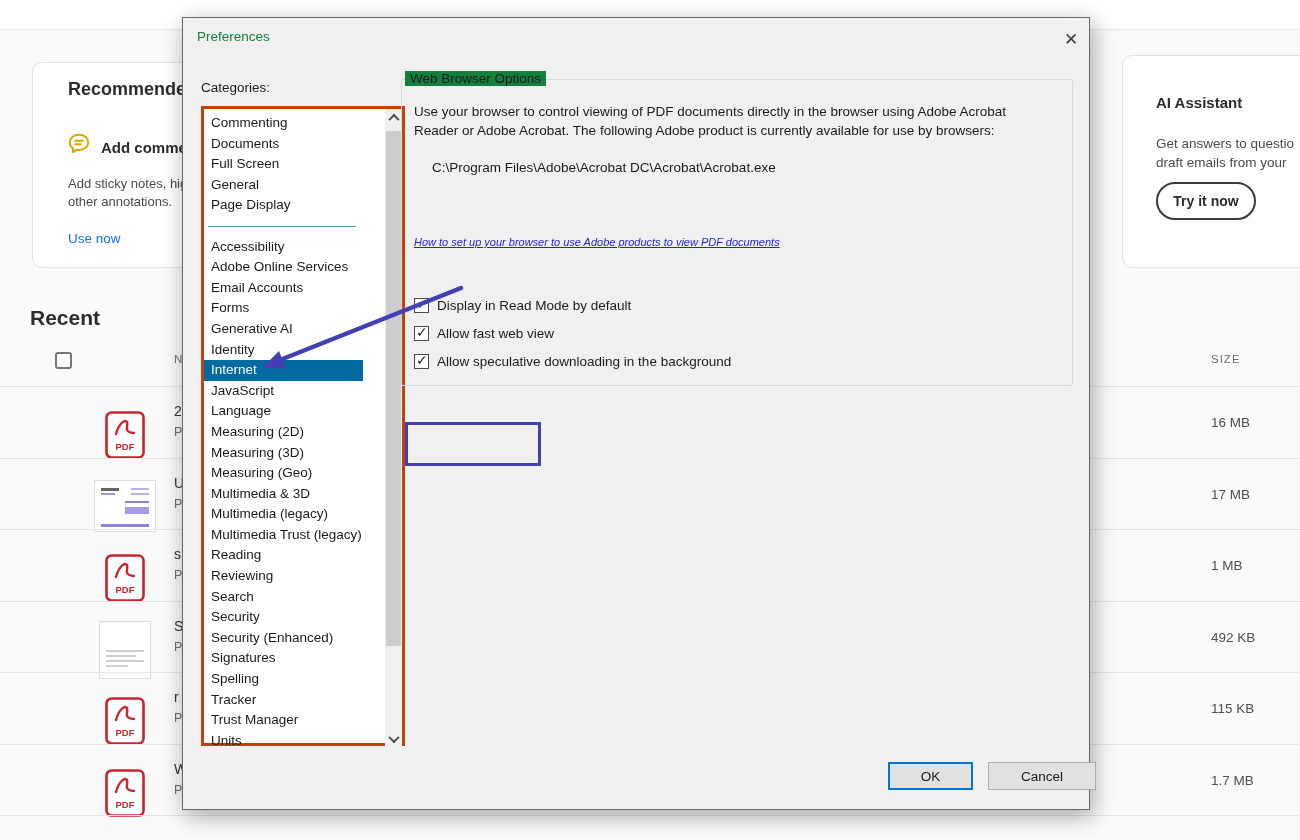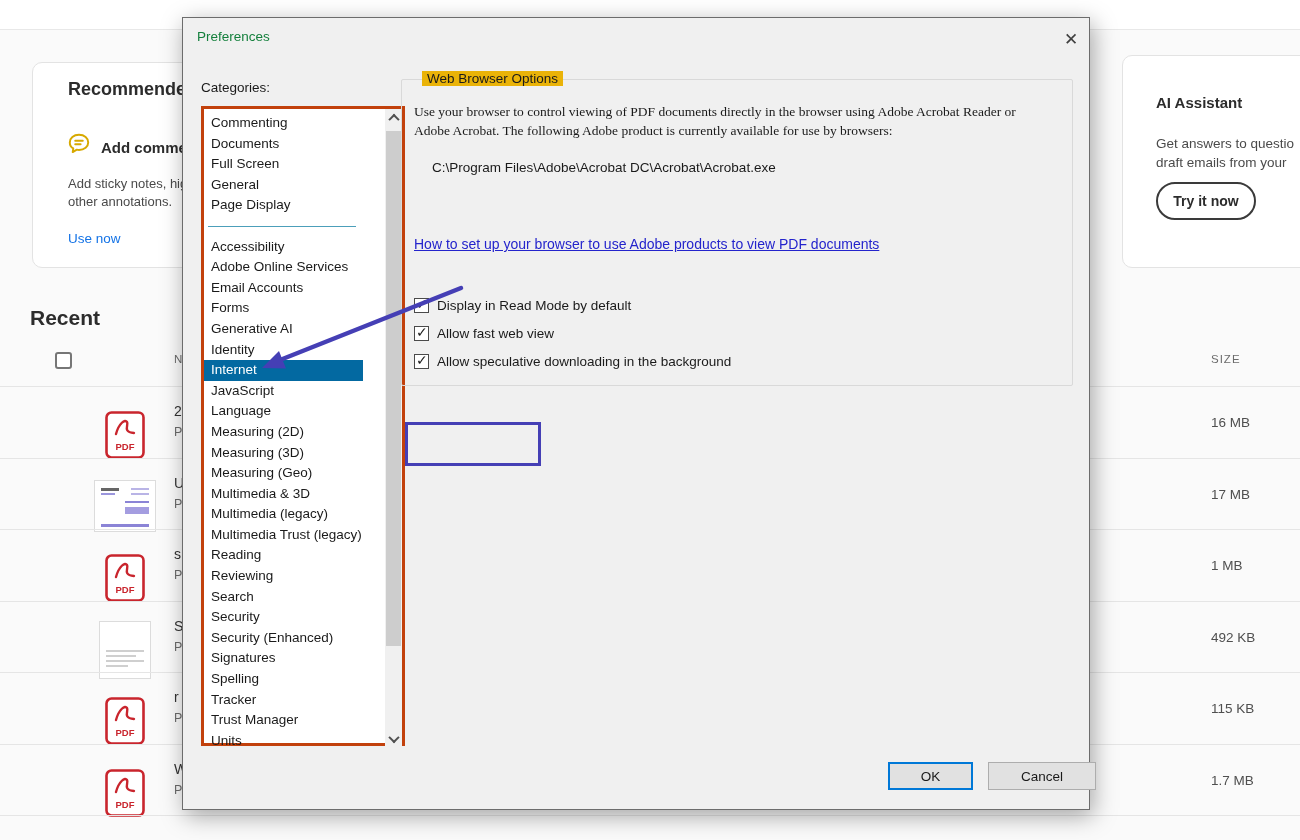--- a/index.html
+++ b/index.html
@@ -58,24 +58,24 @@
   .varrow { position:absolute; left:0; width:17px; height:17px; display:flex; align-items:center; justify-content:center; cursor:pointer; }
   .varrow.up { top:0; } .varrow.down { bottom:0; }
   .chev { width:8px; height:8px; border-left:2px solid #505050; border-top:2px solid #505050; }
   .chev.u { transform:rotate(45deg) translate(1px,1px); }
   .chev.d { transform:rotate(225deg) translate(1px,1px); }
   .vthumb { position:absolute; left:1px; top:22px; width:15px; height:515px; background:#cdcdcd; cursor:grab; }
 
   .groupbox { position:absolute; border:1px solid #d9d9d9; border-radius:2px; }
   .gb1 { left:218px; top:61px; width:672px; height:307px; }
   .gb2 { left:218px; top:383px; width:672px; height:80px; }
-  .gb-label { position:absolute; left:20px; top:-9px; background:#eab308; padding:0 5px; font-size:13.5px; color:#1a1a1a; }
-  .gb-para { position:absolute; left:12px; top:22px; width:640px; font-size:13.5px; line-height:19px; color:#1a1a1a;font-family:Liberation Serif, serif; }
+  .gb-label { position:absolute; left:3px; top:-9px; background:#15803d; padding:0 5px; font-size:13.5px; color:#1a1a1a; }
+  .gb-para { position:absolute; left:12px; top:22px; width:640px; font-size:13.5px; line-height:19px; color:#1a1a1a; }
   .gb-path { position:absolute; left:30px; top:80px; font-size:13.5px; color:#1a1a1a; }
-  .gb-link { position:absolute; left:12px; top:156px; font-size:14px; color:#2424cc; text-decoration:underline; cursor:pointer; white-space:nowrap; }
+  .gb-link { position:absolute; left:12px; top:156px; font-size:11px; color:#2424cc; text-decoration:underline; cursor:pointer; white-space:nowrap;font-style:italic; }
   .cbrow { position:absolute; left:12px; display:flex; align-items:center; gap:8px; }
   .cbox { width:15px; height:15px; background:#fff; border:1px solid #4a4a4a; position:relative; flex:0 0 auto; }
   .cbox .mk { position:absolute; left:1px; top:-3px; font-size:14px; color:#1a1a1a; }
   .cblabel { font-size:13.5px; color:#1a1a1a; white-space:nowrap; }
 
   .btn { background:#e4e4e4; border:1px solid #8f8f8f; font-size:13.5px; color:#1a1a1a;
          display:flex; align-items:center; justify-content:center; cursor:pointer; font-family:"Liberation Sans",sans-serif; }
   .btn-isettings { position:absolute; left:10px; top:27px; width:124px; height:34px; background:#eaeaea; }
   .hl-outline { position:absolute; left:222px; top:404px; width:136px; height:44px; border:3px solid #453fb5; z-index:15; pointer-events:none; }
   .btn-ok { position:absolute; left:705px; top:744px; width:85px; height:28px; border:2px solid #0078d7; background:#e1e1e1; }

